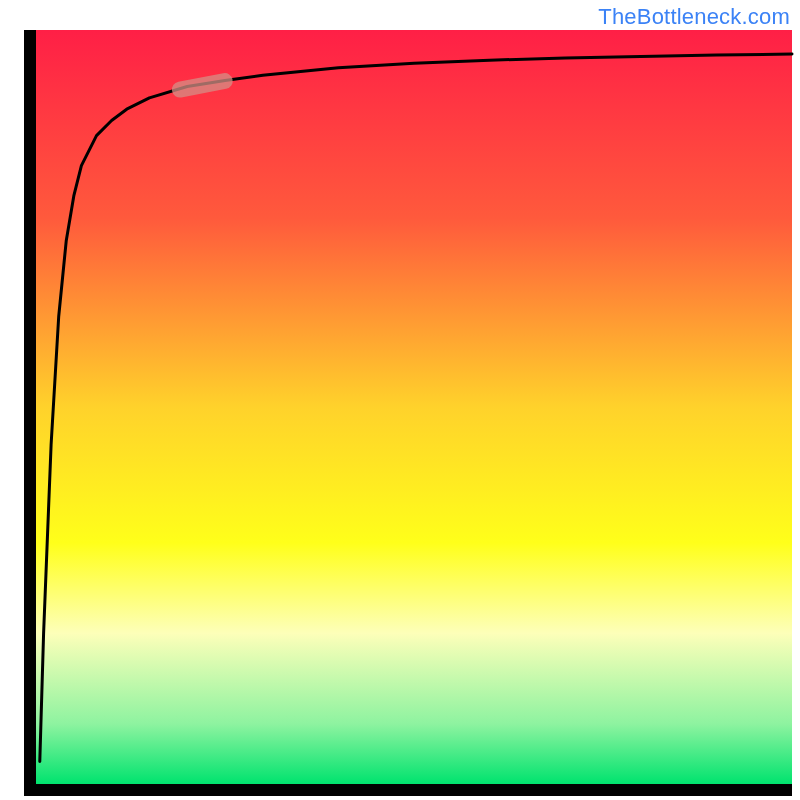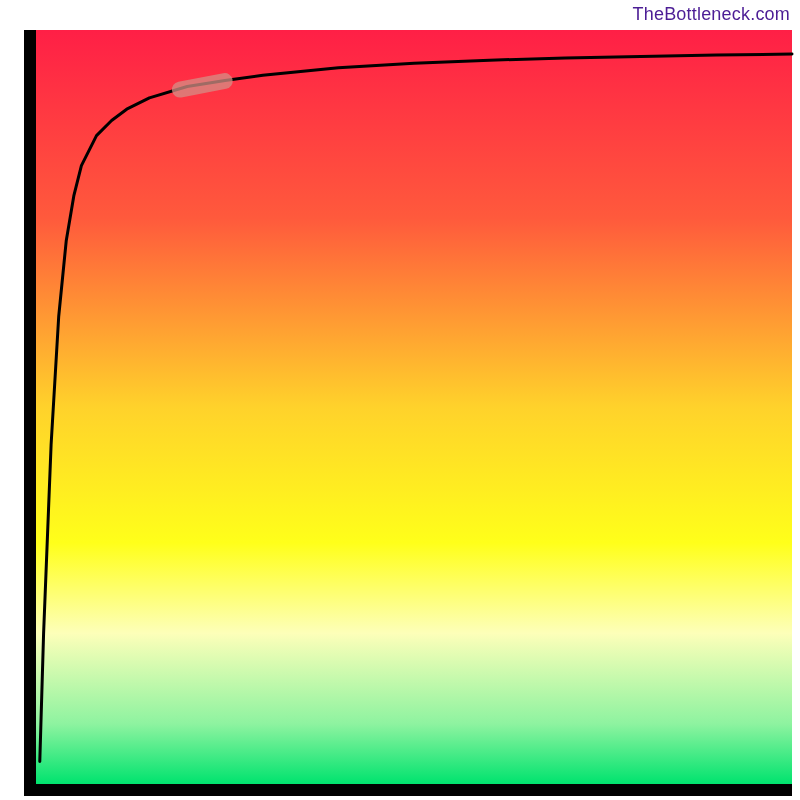--- a/index.html
+++ b/index.html
@@ -13,22 +13,22 @@
   }
   .canvas {
     position: relative;
     width: 800px;
     height: 800px;
   }
   .attribution {
     position: absolute;
     top: 4px;
     right: 10px;
-    font-size: 18px;
-    color: #4c1d95;
+    font-size: 22px;
+    color: #3b82f6;
     letter-spacing: 0.2px;
     font-weight: 400;
   }
   svg {
     position: absolute;
     inset: 0;
     width: 800px;
     height: 800px;
     overflow: visible;
   }

